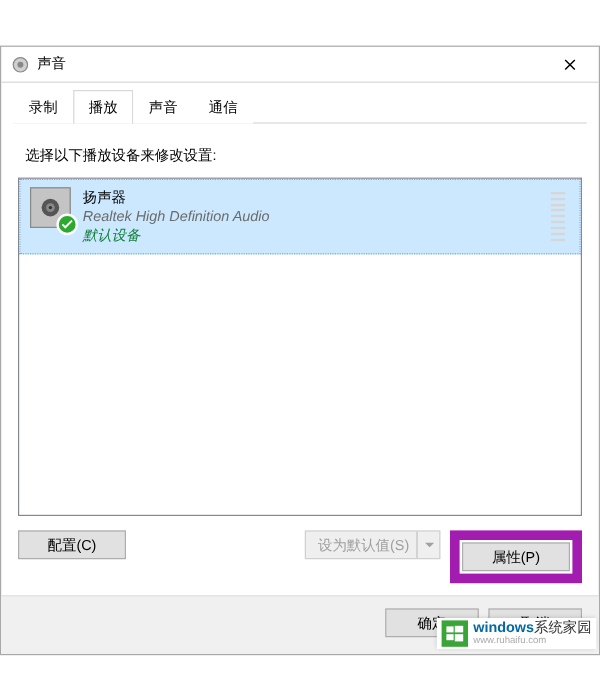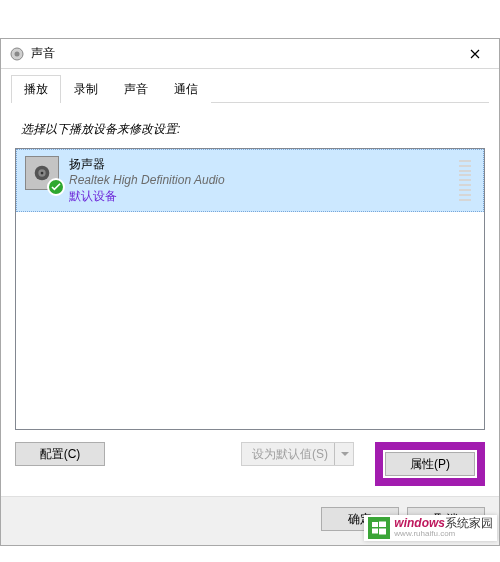--- a/index.html
+++ b/index.html
@@ -8,49 +8,49 @@
   .titlebar { height: 30px; display: flex; align-items: center; padding: 0 4px 0 8px; border-bottom: 1px solid #d8d8d8; }
   .titlebar .icon { width: 16px; height: 16px; margin-right: 6px; }
   .titlebar .title { flex: 1; font-size: 12px; color: #000; }
   .titlebar .win-btn { width: 40px; height: 28px; display: flex; align-items: center; justify-content: center; }
   .titlebar .win-btn svg { width: 10px; height: 10px; }
   .tabs-outer { padding: 5px 10px 0 10px; }
   .tabs { display: flex; border-bottom: 1px solid #d8d8d8; }
   .tab { padding: 5px 12px 5px 12px; border: 1px solid transparent; border-bottom: none; margin-right: 0px; cursor: default; position: relative; top: 1px; background: #fff; }
   .tab.active { border-color: #d8d8d8; background: #fff; }
   .content { flex: 1; padding: 12px 14px 10px 14px; display: flex; flex-direction: column; }
-  .instruction { margin: 6px 0 10px 6px; font-size: 12px; color: #000; font-style: italic; }
+  .instruction { margin: 6px 0 10px 6px; font-size: 12px; color: #000; }
   .device-list { flex: 1; border: 1px solid #828790; background: #fff; overflow: auto; }
   .device-item { display: flex; padding: 6px 8px; border: 1px solid transparent; justify-content: space-between; }
   .device-item.selected { background: #cce8ff; border: 1px dotted #7aa7d8; }
   .device-icon-wrap { position: relative; width: 36px; height: 36px; margin-right: 8px; flex-shrink: 0; }
   .device-icon { width: 34px; height: 34px; background: #c4c4c4; border: 1px solid #888; display: flex; align-items: center; justify-content: center; }
   .overlay-check { position: absolute; bottom: -4px; right: -4px; width: 18px; height: 18px; border-radius: 50%; background: #2fa82f; display: flex; align-items: center; justify-content: center; border: 2px solid #fff; }
   .overlay-check svg { width: 10px; height: 8px; }
   .device-text { display: flex; flex-direction: column; justify-content: center; line-height: 1.35; }
   .device-name { color: #000; }
   .device-desc { color: #6b6b6b; font-style: italic; }
-  .device-status { color: #6d28d9; }
+  .device-status { color: #15803d; font-style: italic; }
   .level-meter { width: 12px; margin: 4px 4px 4px auto; display: flex; flex-direction: column; justify-content: space-between; }
   .level-bar { height: 2px; background: #d6d6d6; }
-  .button-row { display: flex; gap: 21px; margin-top: 12px; }
+  .button-row { display: flex; gap: 8px; margin-top: 12px; }
   .button-row .spacer { flex: 1; }
   .btn { min-width: 90px; height: 24px; border: 1px solid #adadad; background: #e1e1e1; font-size: 12px; padding: 0 10px; display:inline-flex; align-items:center; justify-content:center; cursor: default; }
   .btn:disabled { color: #a0a0a0; background: #efefef; border-color: #d0d0d0; }
   .btn.dropdown { padding-right: 4px; }
   .btn.dropdown .caret { margin-left: 6px; border-left: 1px solid #c0c0c0; padding-left: 6px; height: 100%; display: flex; align-items: center; }
   .highlight-box { border: 8px solid #a21caf; padding: 2px; display: inline-flex; }
   .footer { border-top: 1px solid #e0e0e0; padding: 10px 14px 14px; display: flex; justify-content: flex-end; gap: 8px; background: #f0f0f0; }
   .footer .btn { min-width: 78px; }
   .watermark { position: absolute; right: 2px; bottom: 4px; display:flex; align-items:center; background: #fff; padding: 2px 4px; box-shadow: 0 0 4px rgba(0,0,0,0.2); }
   .watermark .flag { width: 22px; height: 22px; background: #3aa537; display:flex; align-items:center; justify-content:center; margin-right:4px; }
   .watermark .flag svg { width: 16px; height: 16px; }
   .watermark .wm-text { display:flex; flex-direction:column; line-height:1.1; }
   .watermark .wm-main { font-size: 12px; color: #333; }
-  .watermark .wm-main b { color: #be185d; font-style: italic; }
+  .watermark .wm-main b { color: #0369a1; }
   .watermark .wm-sub { font-size: 8px; color: #aaa; }
 </style>
 </head>
 <body>
 
 <div class="window">
 
   <div class="titlebar">
     <span class="icon">
       <svg viewBox="0 0 16 16">
@@ -61,22 +61,22 @@
     <span class="title">声音</span>
     <div class="win-btn">
       <svg viewBox="0 0 10 10">
           <path d="M1 1 L9 9 M9 1 L1 9" stroke="#000" stroke-width="1.2"></path>
         </svg>
     </div>
   </div>
 
   <div class="tabs-outer">
     <div class="tabs">
+      <div class="tab"><span>录制</span></div>
       <div class="tab active"><span>播放</span></div>
-      <div class="tab"><span>录制</span></div>
       <div class="tab"><span>声音</span></div>
       <div class="tab"><span>通信</span></div>
     </div>
   </div>
 
   <div class="content">
     <div class="instruction">选择以下播放设备来修改设置:</div>
 
     <div class="device-list">
       <div class="device-item selected">

